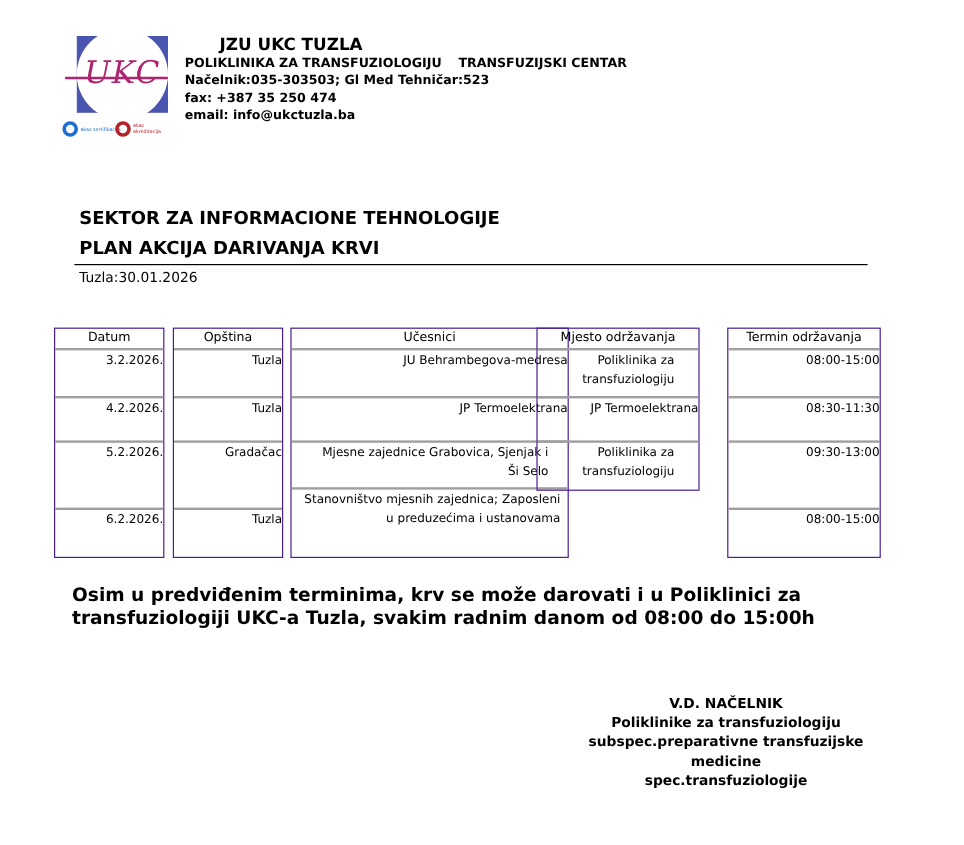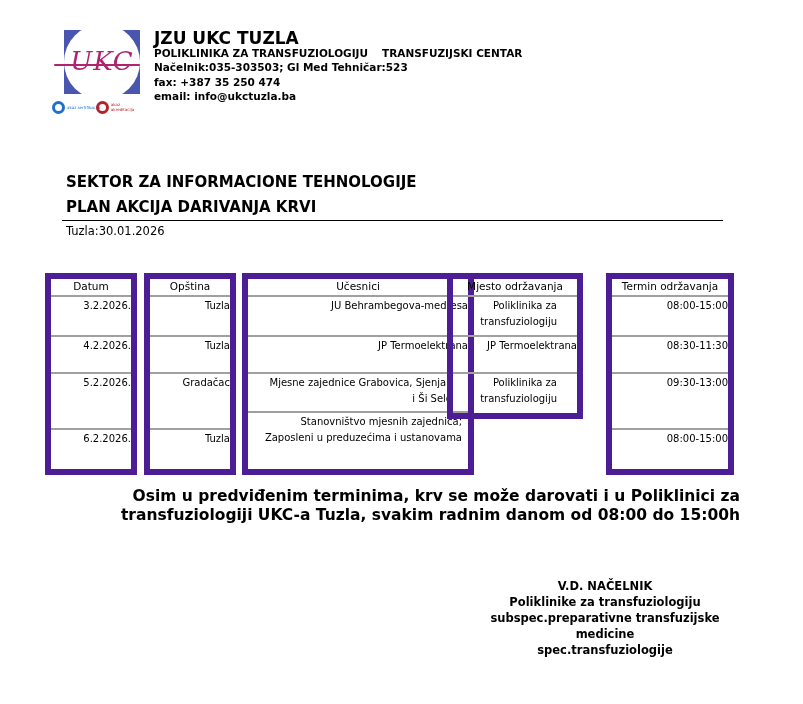--- a/index.html
+++ b/index.html
@@ -10,43 +10,43 @@
   .logo .circle { position: absolute; left: 12px; top: -4px; width: 76px; height: 76px; border-radius: 50%; background: #fff; }
   .logo .ukc-text { position: absolute; left: 0; top: 18px; width: 100px; text-align: center; font-family: "DejaVu Serif", serif; font-style: italic; font-size: 26px; color: #b0246f; letter-spacing: 1px; }
   .logo .ukc-line { position: absolute; left: 2px; top: 36px; width: 86px; height: 2px; background: #b0246f; border-radius: 1px; }
   .logo .badge { position: absolute; top: 70px; height: 18px; display: flex; align-items: center; }
   .logo .badge .q { width: 13px; height: 13px; border-radius: 50%; border: 3px solid; box-sizing: border-box; }
   .logo .badge .lbl { font-size: 4px; line-height: 5px; margin-left: 2px; }
   .logo .badge1 { left: 0; } .logo .badge1 .q { border-color: #1f6fd1; } .logo .badge1 .lbl { color: #1f6fd1; }
   .logo .badge2 { left: 44px; } .logo .badge2 .q { border-color: #b3232b; } .logo .badge2 .lbl { color: #b3232b; }
 
   .org { position: absolute; left: 154px; top: 31px; font-weight: bold; font-size: 10.5px; line-height: 14.5px; }
-  .org .name { font-size: 17px; }
+  .org .name { font-size: 14px; margin-left: 29px; }
   .org .gap { display: inline-block; width: 14px; }
 
   .title1, .title2 { position: absolute; left: 66px; font-weight: bold; font-size: 15px; }
   .title1 { top: 173px; }
   .title2 { top: 198px; }
   .rule { position: absolute; left: 62px; top: 220px; width: 661px; height: 1px; background: #000; }
   .dateline { position: absolute; left: 66px; top: 224px; font-size: 11.5px; }
 
   .tbl { position: absolute; top: 273px; left: 0; }
-  .col { position: absolute; top: 0; border: 6px solid #4c1d95; box-sizing: border-box; }
+  .col { position: absolute; top: 0; border: 1px solid #4c1d95; box-sizing: border-box; }
   .col .hd { height: 16px; line-height: 15px; font-size: 10.5px; text-align: center; border-bottom: 2px solid #a0a0a0; }
   .col .cell { text-align: right; font-size: 10px; line-height: 15.5px; padding-top: 1px; box-sizing: border-box; border-bottom: 2px solid #a0a0a0; }
   .col .cell:last-child { border-bottom: none; }
   .r1 { height: 40px; } .r2 { height: 37px; } .r3 { height: 56px; } .r4 { height: 39px; }
 
   .c-date { left: 45px; width: 92px; }
   .c-mun { left: 144px; width: 92px; }
   .c-part { left: 242px; width: 232px; }
   .c-loc { left: 447px; width: 136px; }
   .c-time { left: 606px; width: 128px; }
 
-  .notice { position: absolute; left: 60px; top: 487px; width: 680px; text-align: right; font-weight: bold; font-size: 15.5px; line-height: 19px; }
+  .notice { position: absolute; left: 60px; top: 487px; width: 680px; text-align: left; font-weight: bold; font-size: 15.5px; line-height: 19px; }
 
   .sign { position: absolute; left: 480px; top: 578px; width: 250px; text-align: center; font-weight: bold; font-size: 11.5px; line-height: 16px; }
 </style>
 </head>
 <body>
 
 <div class="logo">
   <div class="square"></div>
   <div class="circle"></div>
   <div class="ukc-line"></div>

